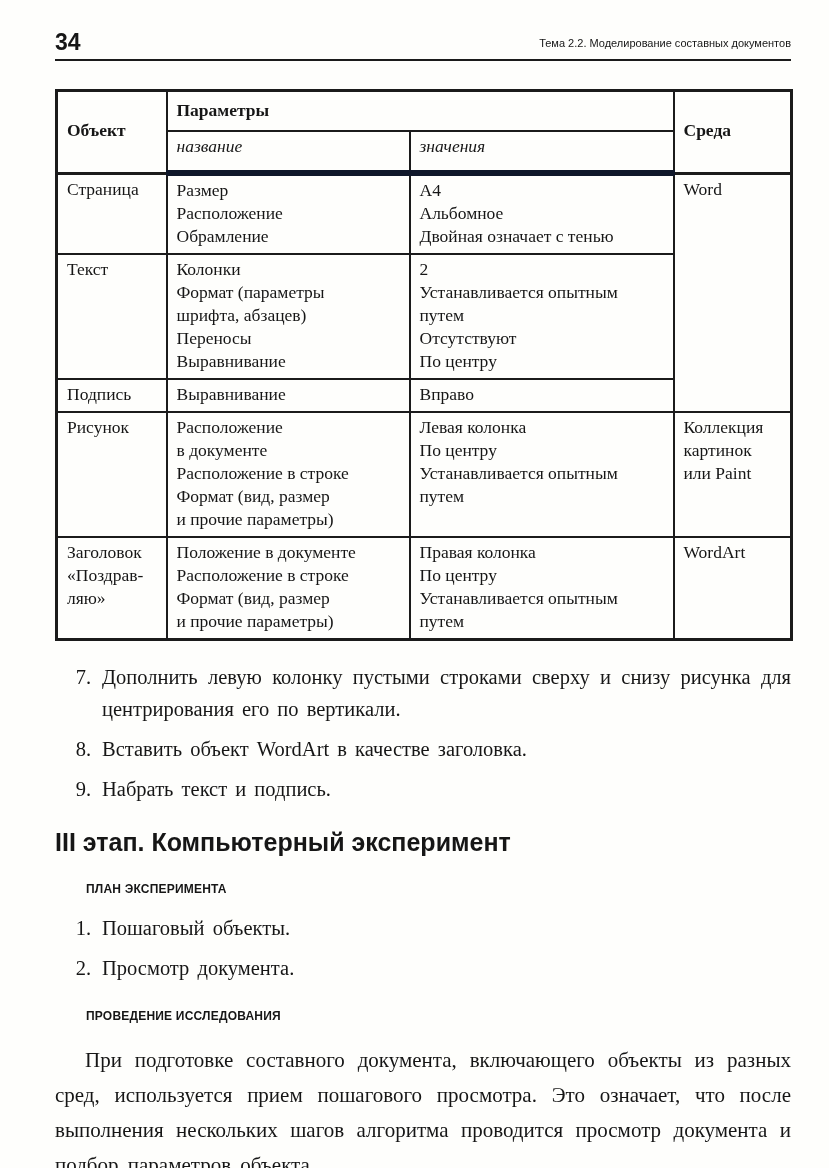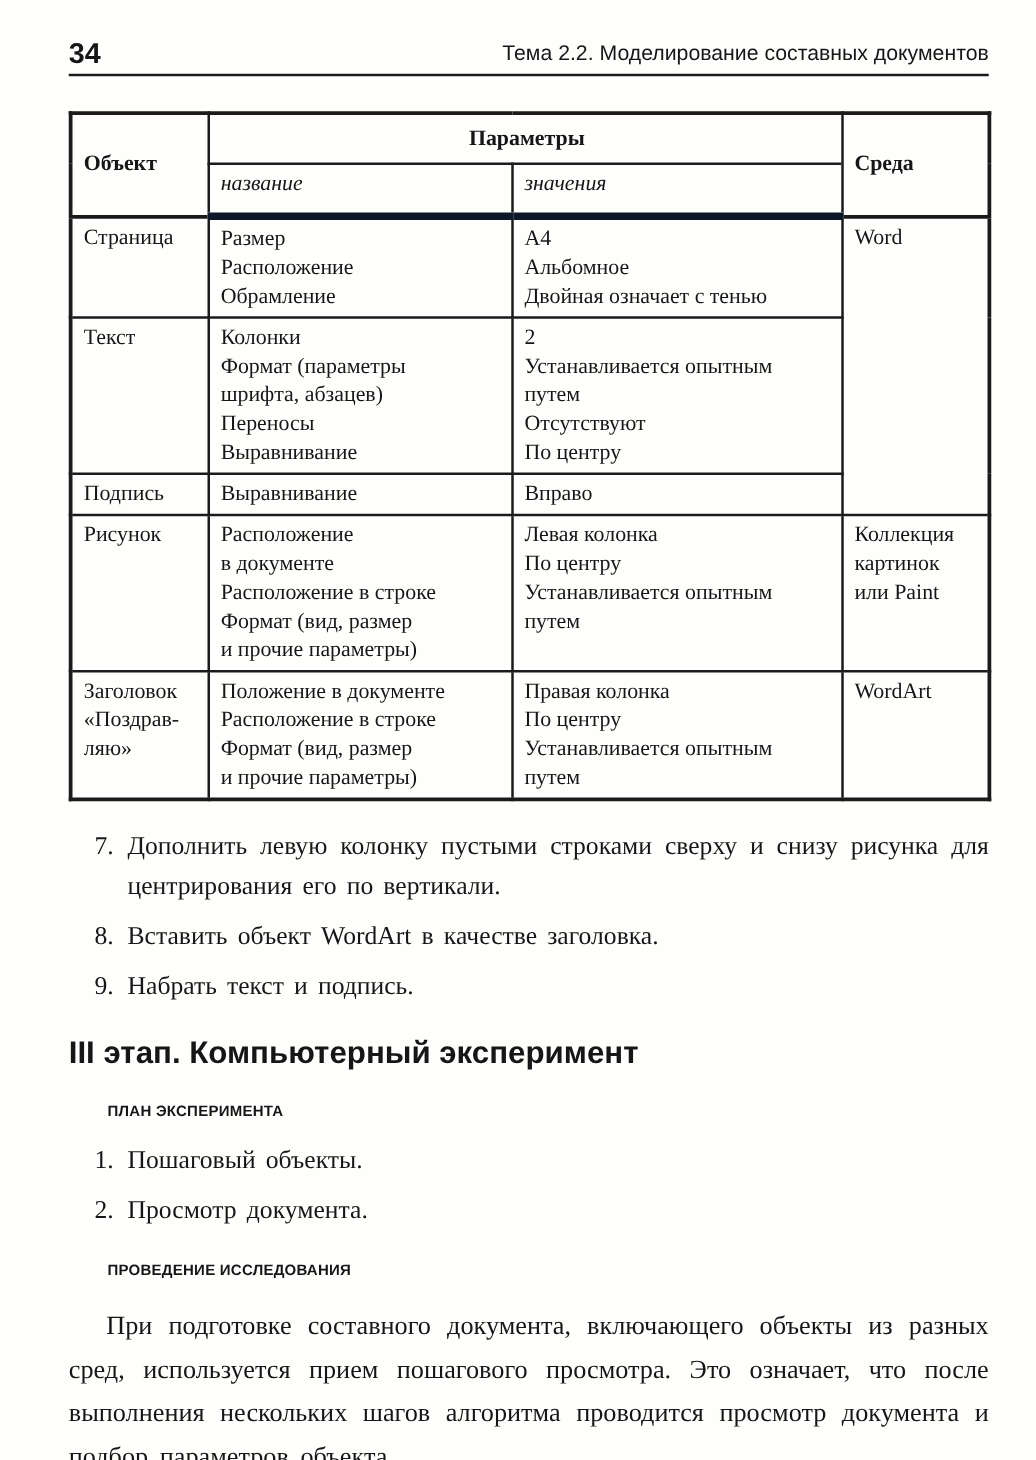--- a/index.html
+++ b/index.html
@@ -20,21 +20,21 @@
     border-bottom:2.5px solid #1b1b1b;
     padding-bottom:5px;
     gap:45px;
   }
   .pagenum{
     font-family:"Liberation Sans", sans-serif;
     font-weight:bold; font-size:23px; line-height:24px;
   }
   .rh-title{
     font-family:"Liberation Sans", sans-serif;
-    font-size:17px; line-height:22px;
+    font-size:11px; line-height:22px;
   }
   
   table.params{
     border-collapse:collapse;
     table-layout:fixed;
     width:735px;
     margin-top:28px;
     border:3px solid #1b1b1b;
   }
   table.params th, table.params td{
@@ -46,21 +46,21 @@
     line-height:23px;
     white-space:pre-line;
     font-weight:normal;
     overflow:hidden;
   }
   table.params th.hdr{
     font-weight:bold;
     vertical-align:middle;
   }
   table.params th.params-span{
-    text-align:center;
+    text-align:left;
     height:30px;
     border-bottom:1.5px solid #1b1b1b;
   }
   table.params th.sub{
     font-style:italic;
     height:30px;
     border-bottom:6px solid #0f172a;
   }
   table.params th.side{ border-bottom:3px solid #1b1b1b; }
   

